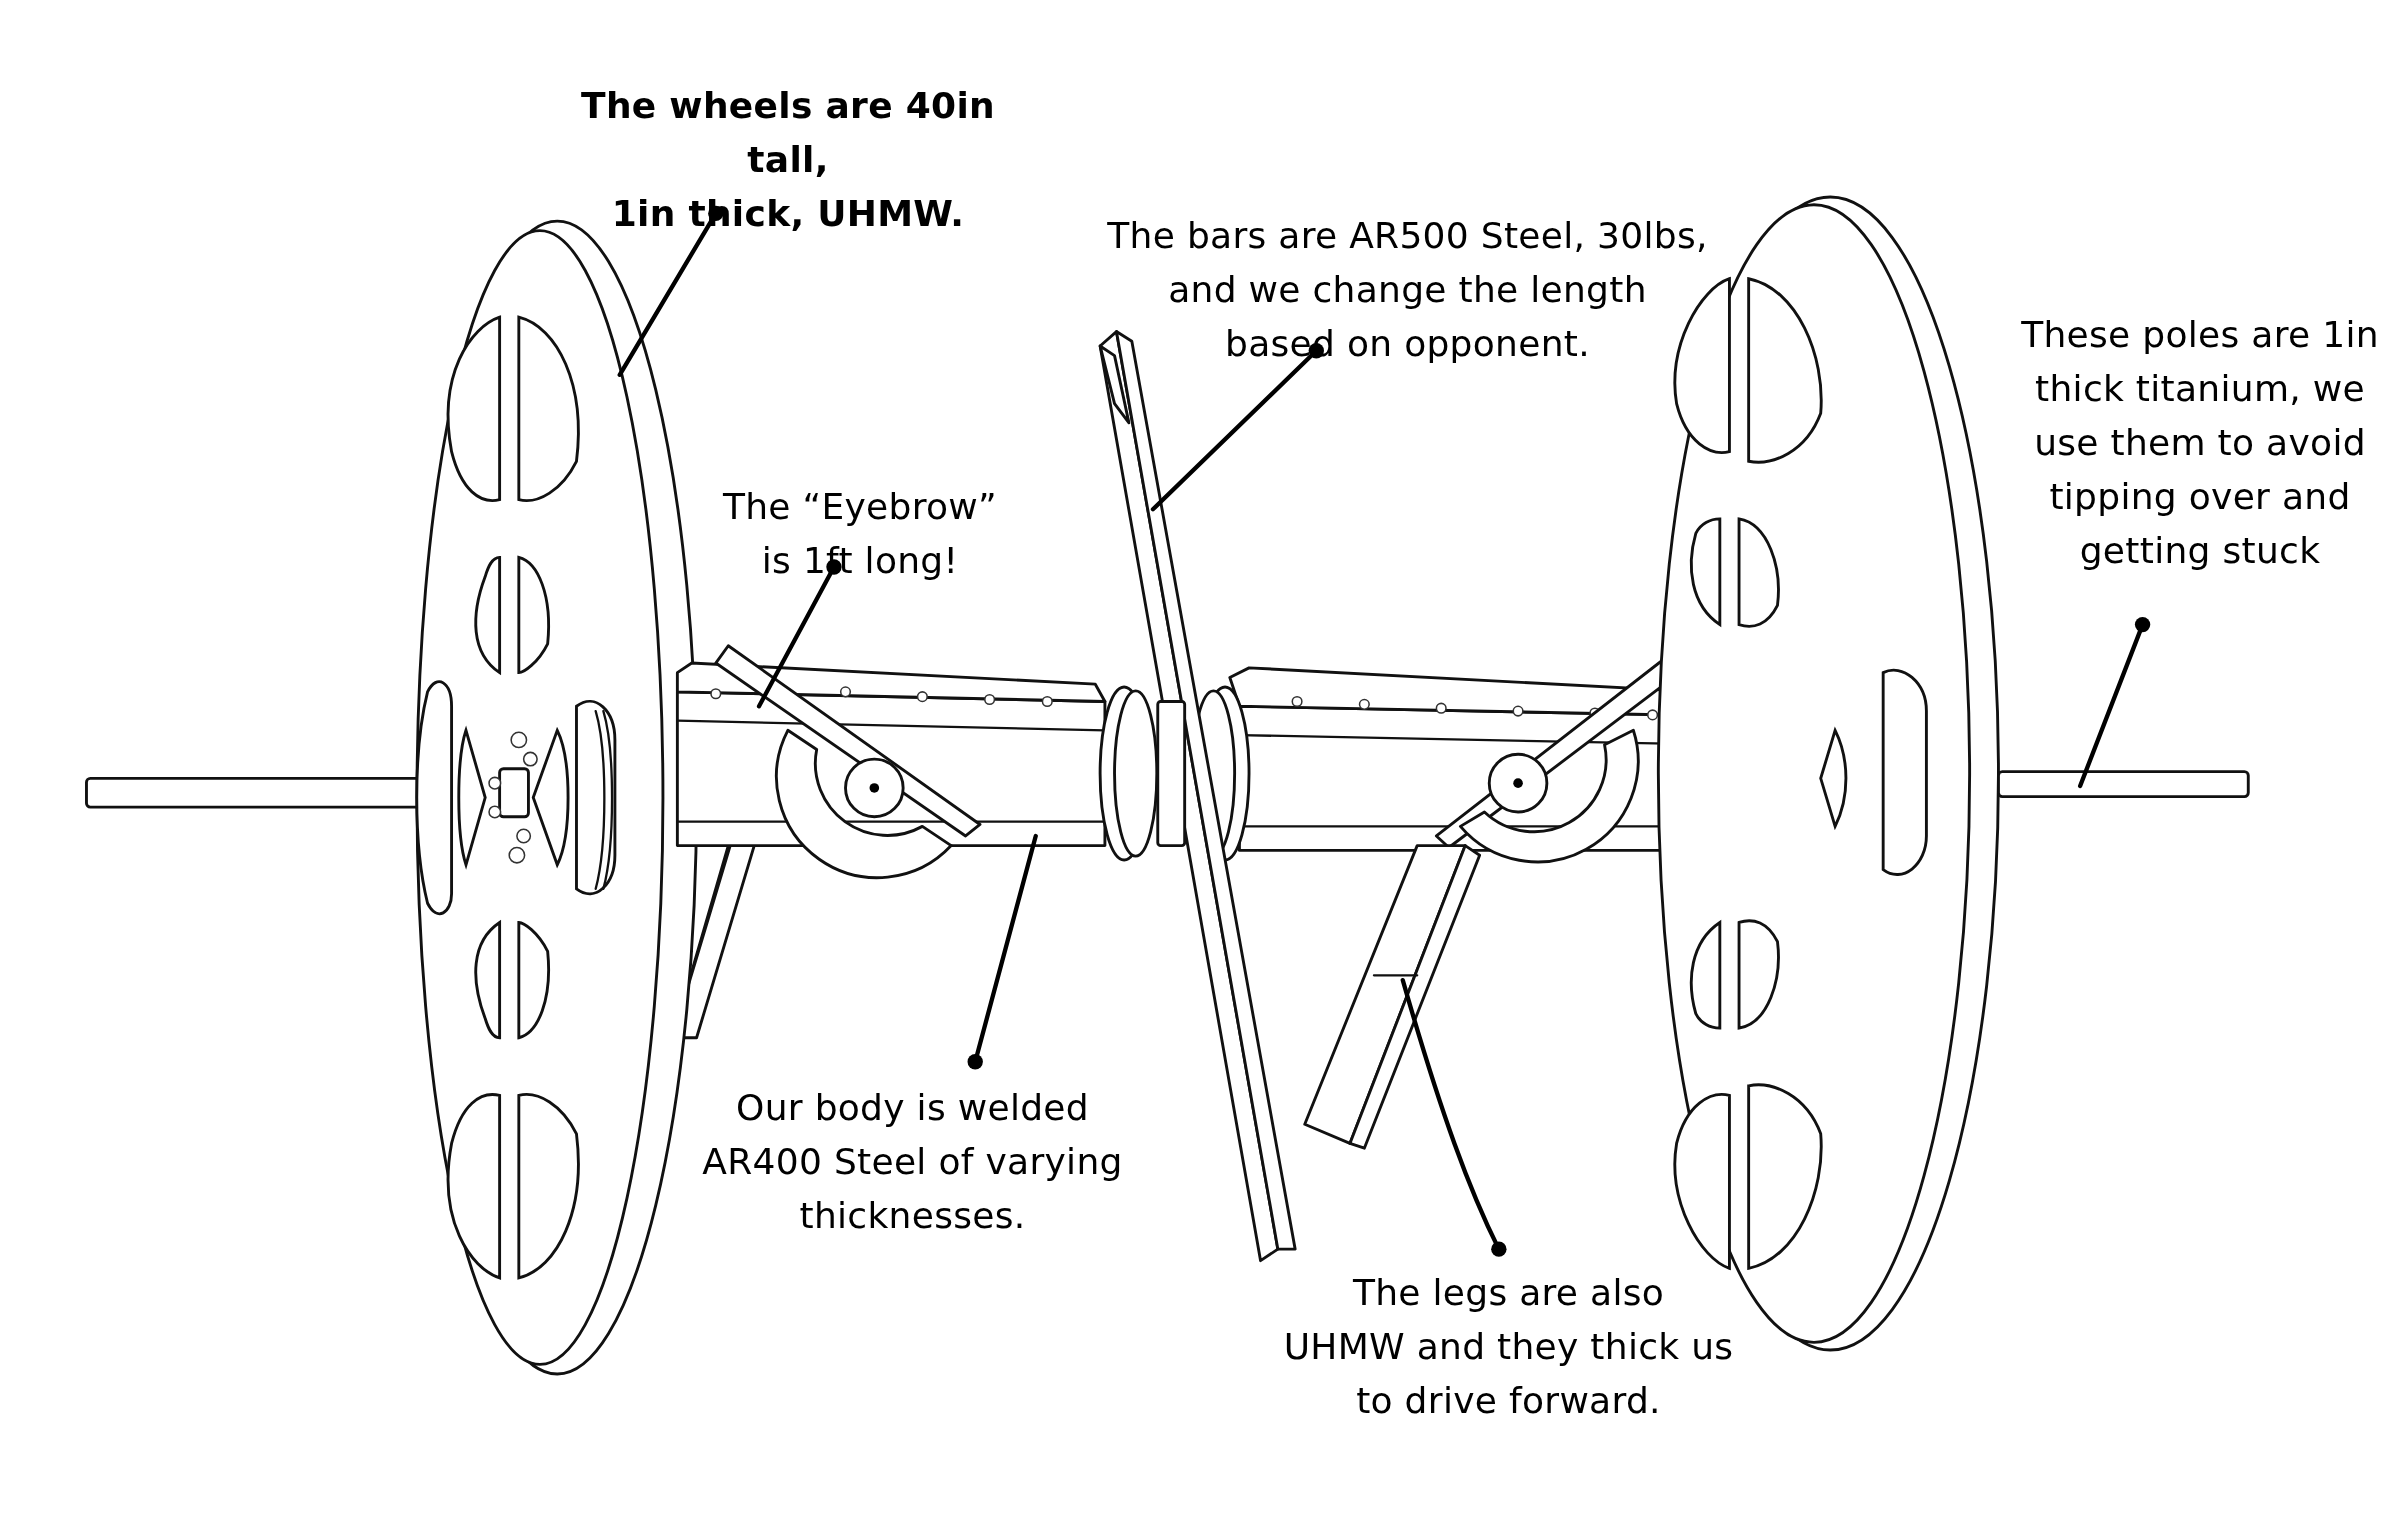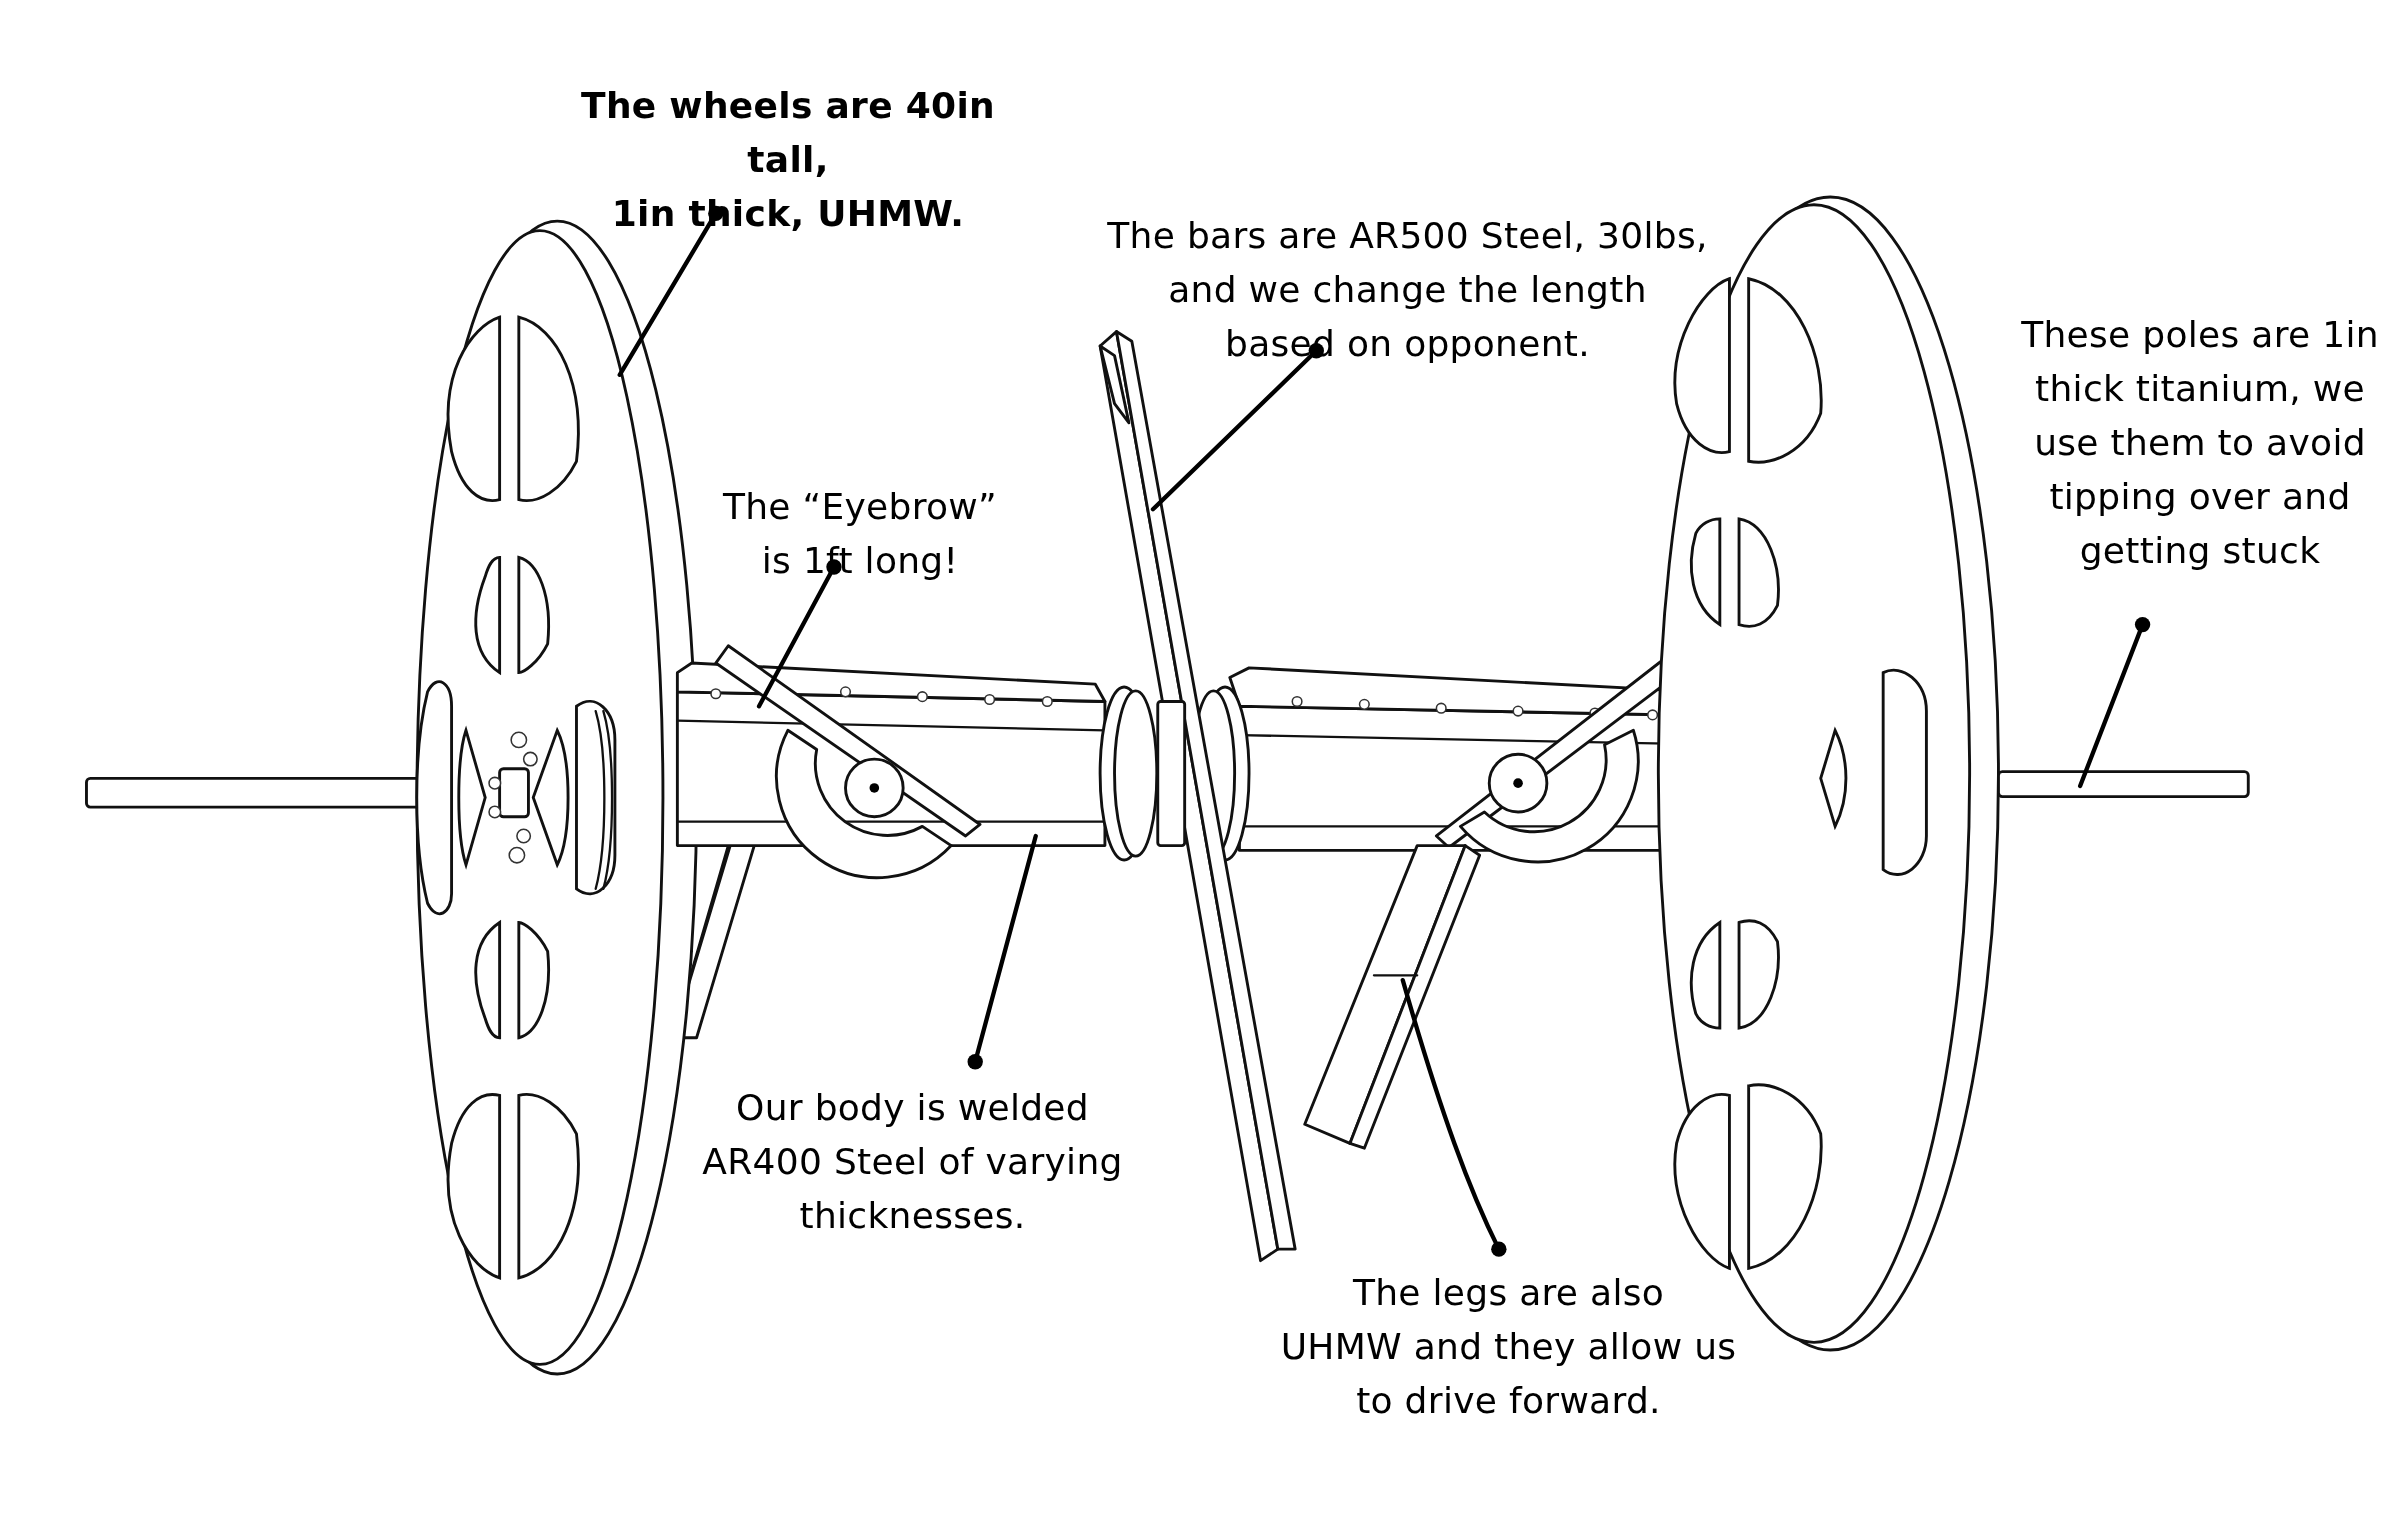--- a/index.html
+++ b/index.html
@@ -168,15 +168,15 @@
 thick titanium, we
 use them to avoid
 tipping over and
 getting stuck</div>
 <div class="callout" style="left:716px; top:464px; width:288px;margin-top:16px;">The “Eyebrow”
 is 1ft long!</div>
 <div class="callout" style="left:682px; top:1081px; width:461px;">Our body is welded
 AR400 Steel of varying
 thicknesses.</div>
 <div class="callout" style="left:1249px; top:1266px; width:519px;">The legs are also
-UHMW and they allow us
+UHMW and they thick us
 to drive forward.</div>
 
 
 </body></html>

